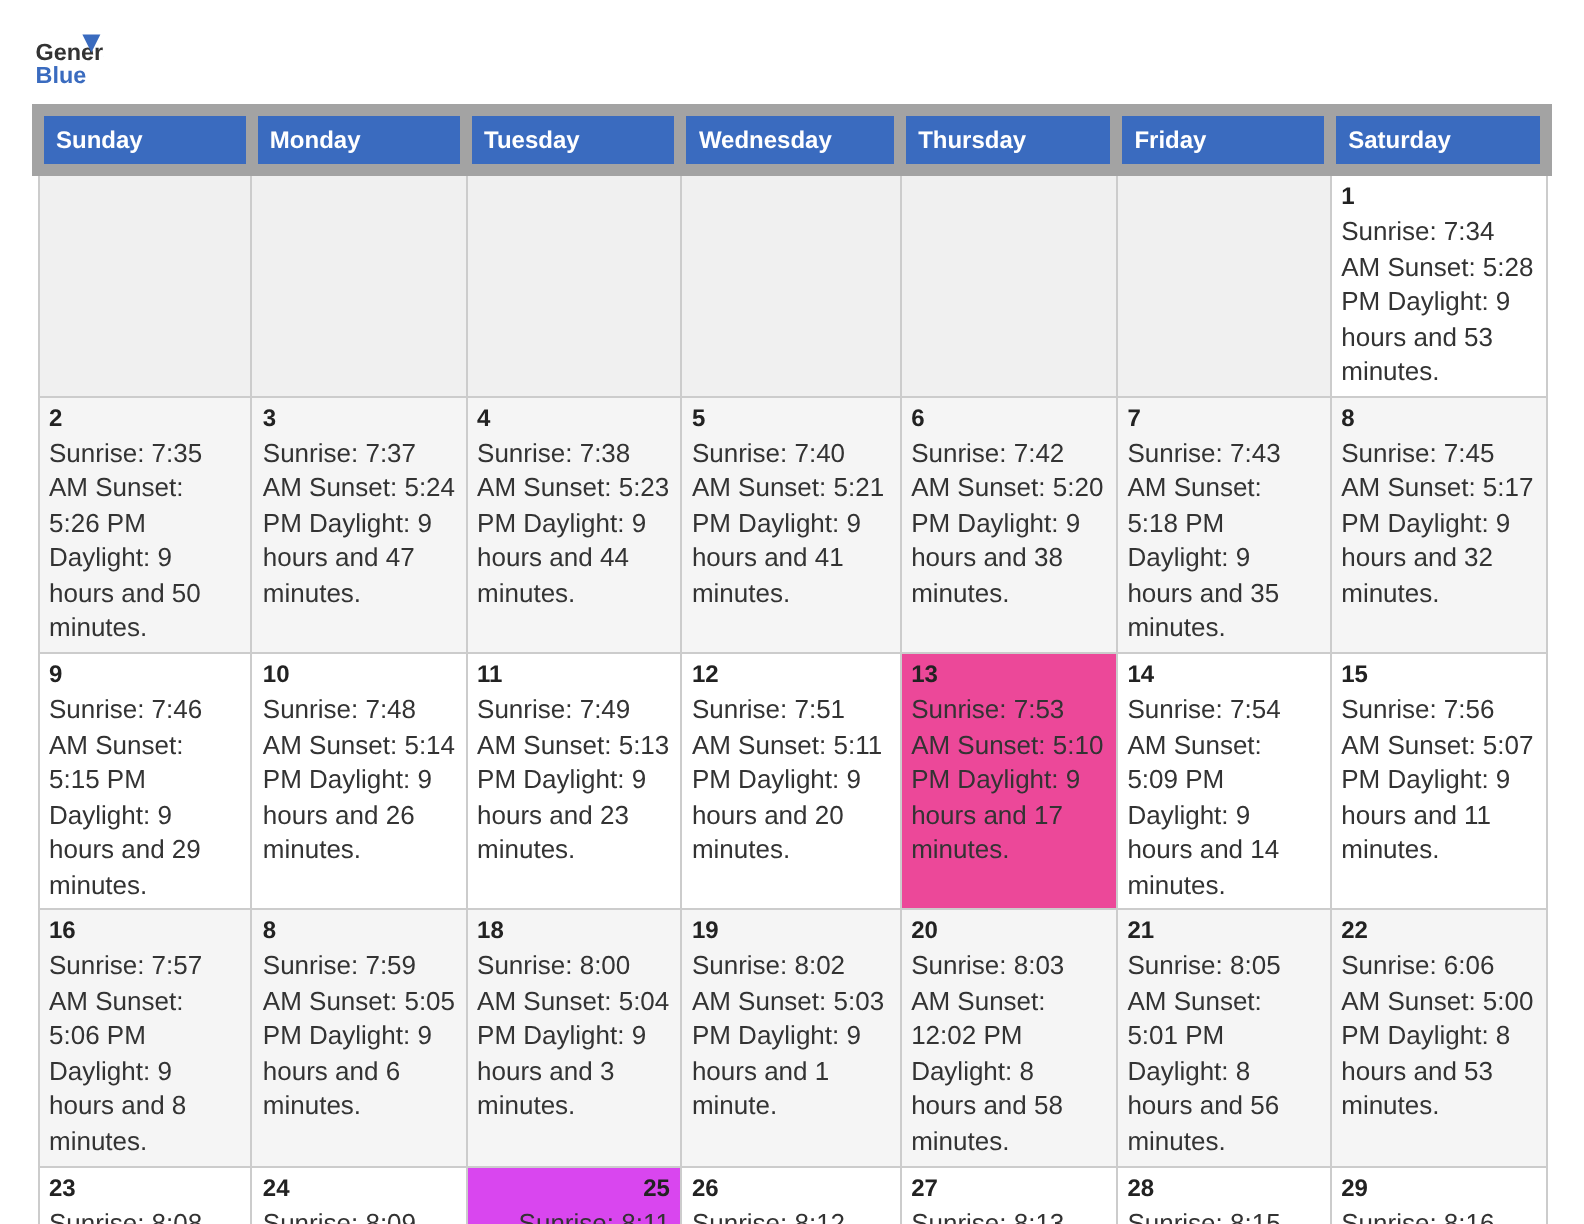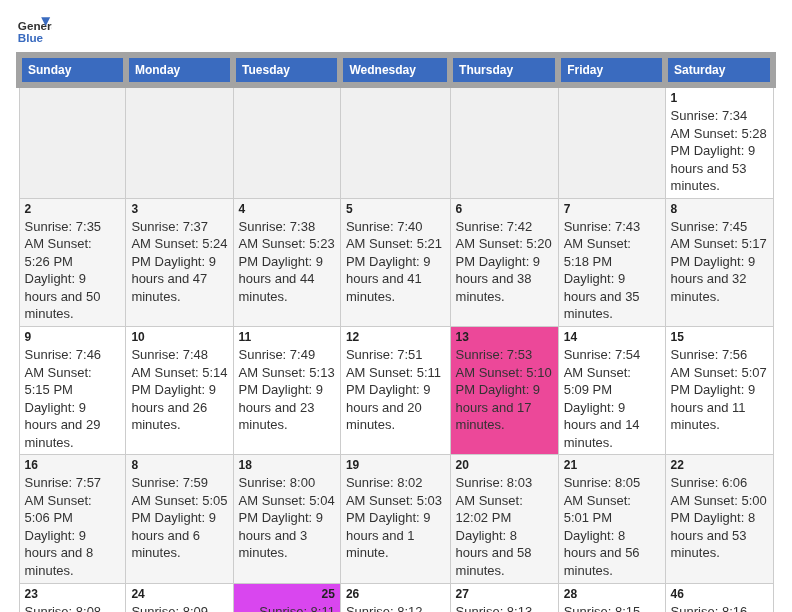--- a/index.html
+++ b/index.html
@@ -324,21 +324,21 @@
 and 42 minutes.</div>
           </td>
           <td style="background: rgb(255, 255, 255);">
             <span class="day-number">28</span>
             <div class="day-info">Sunrise: 8:15 AM
 Sunset: 4:55 PM
 Daylight: 8 hours
 and 40 minutes.</div>
           </td>
           <td style="background: rgb(255, 255, 255);">
-            <span class="day-number">46</span>
+            <span class="day-number">29</span>
             <div class="day-info">Sunrise: 8:16 AM
 Sunset: 4:54 PM
 Daylight: 8 hours
 and 38 minutes.</div>
           </td>
         </tr>
       </tbody>
   </table>
 </div>
 

